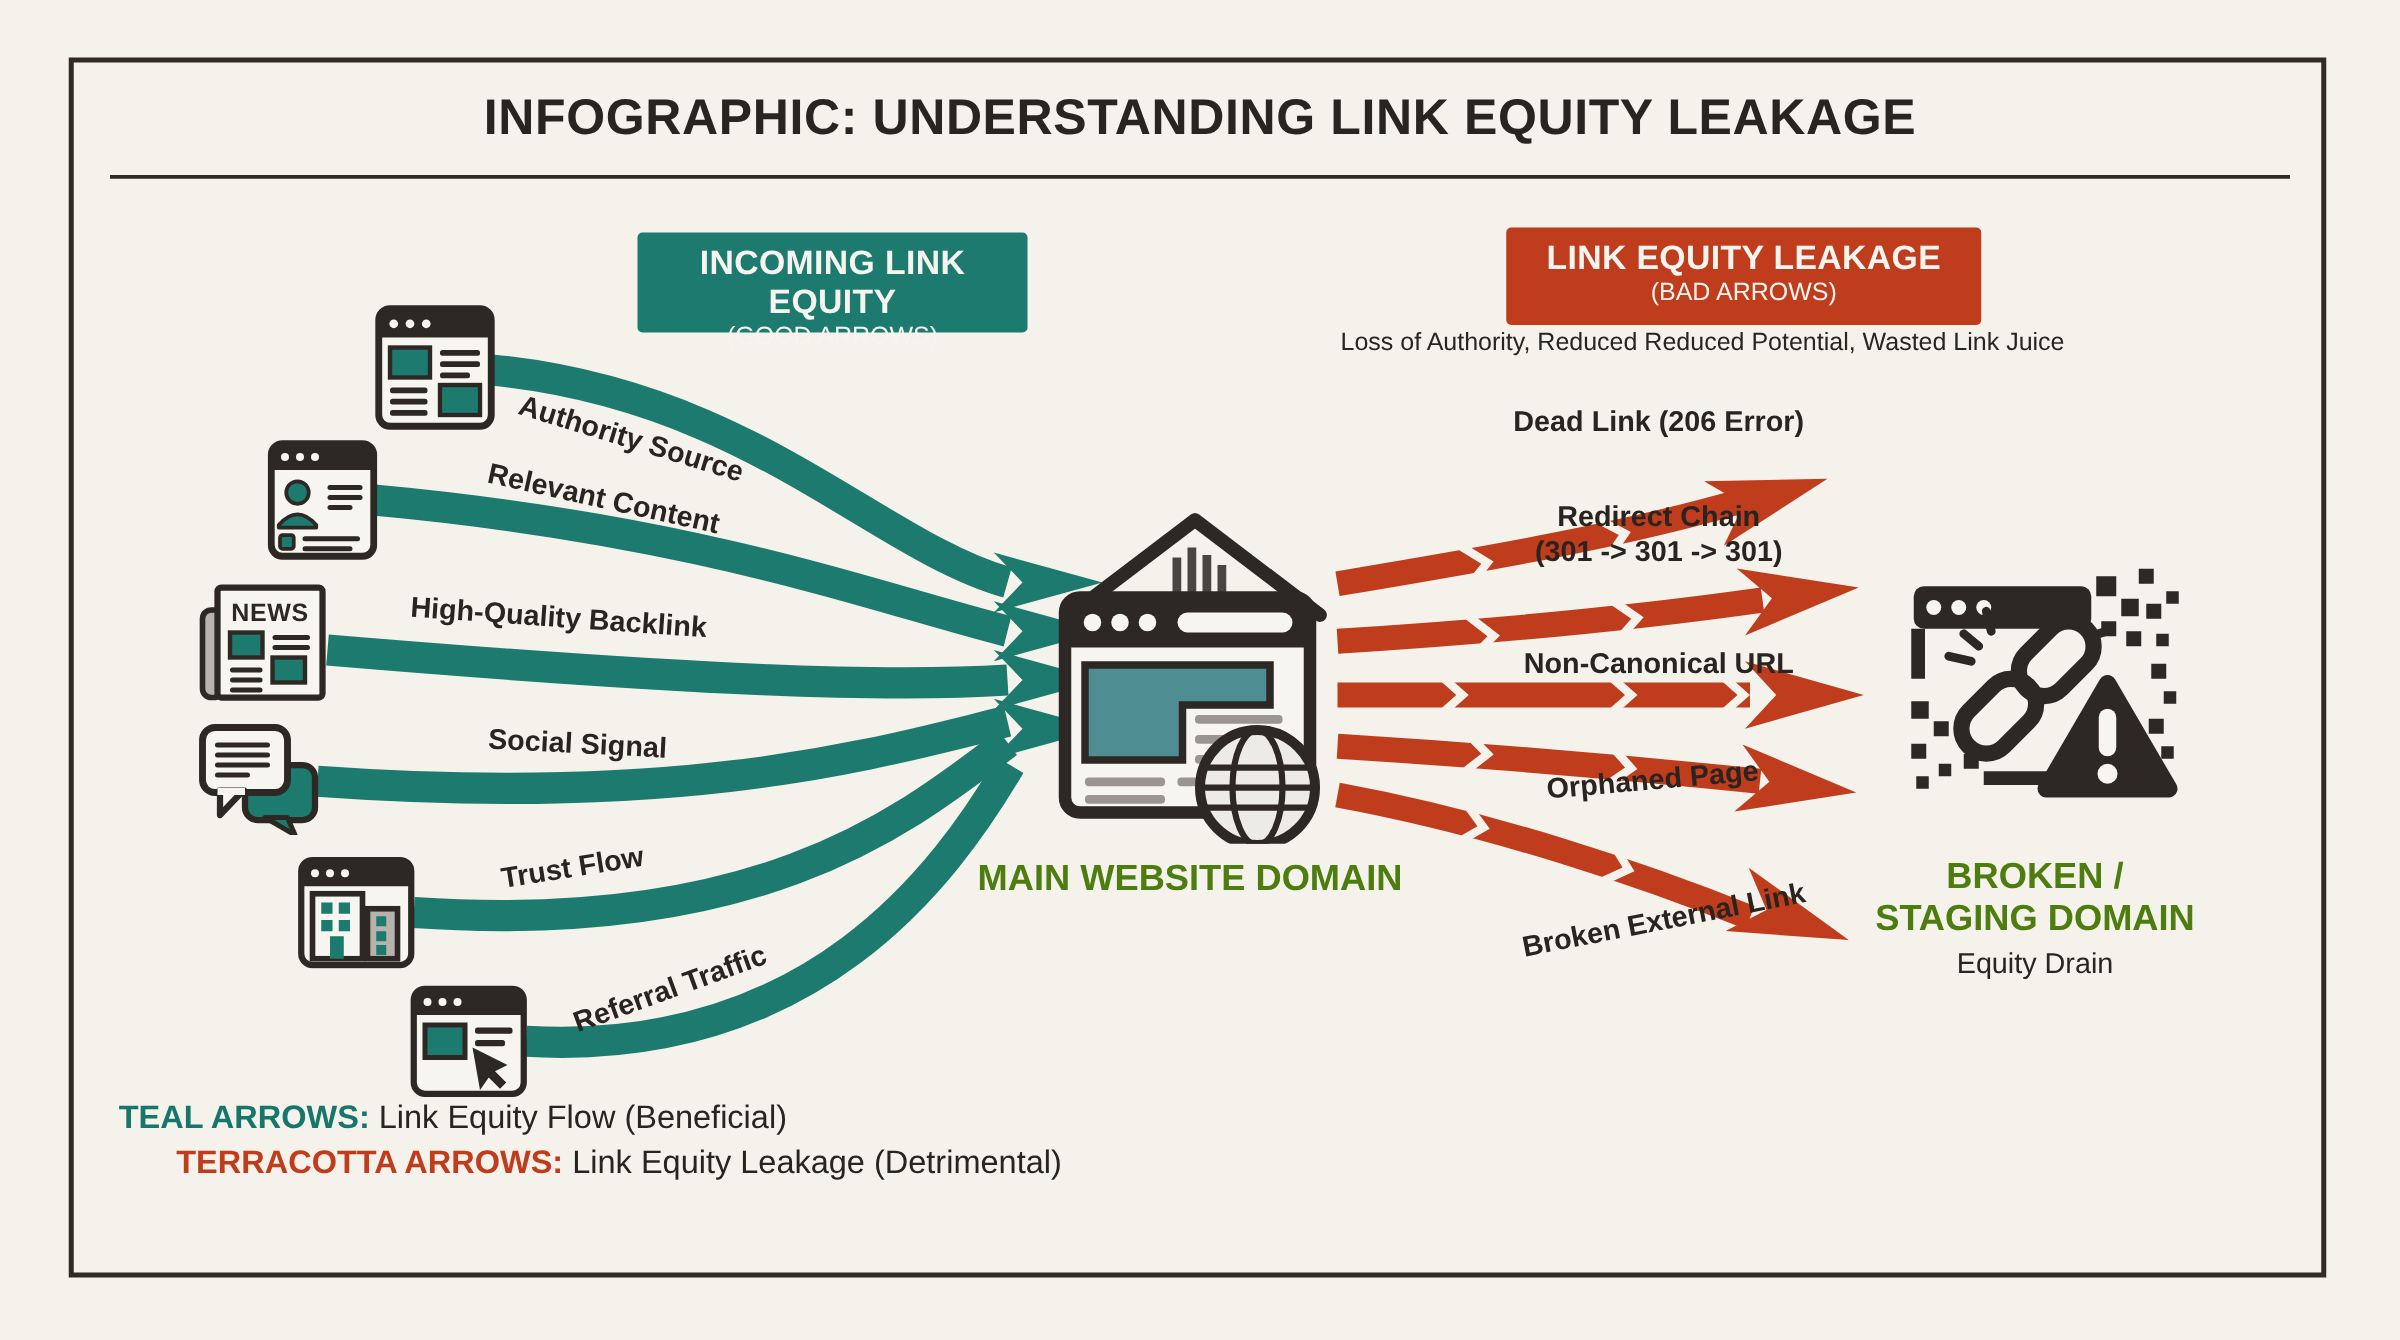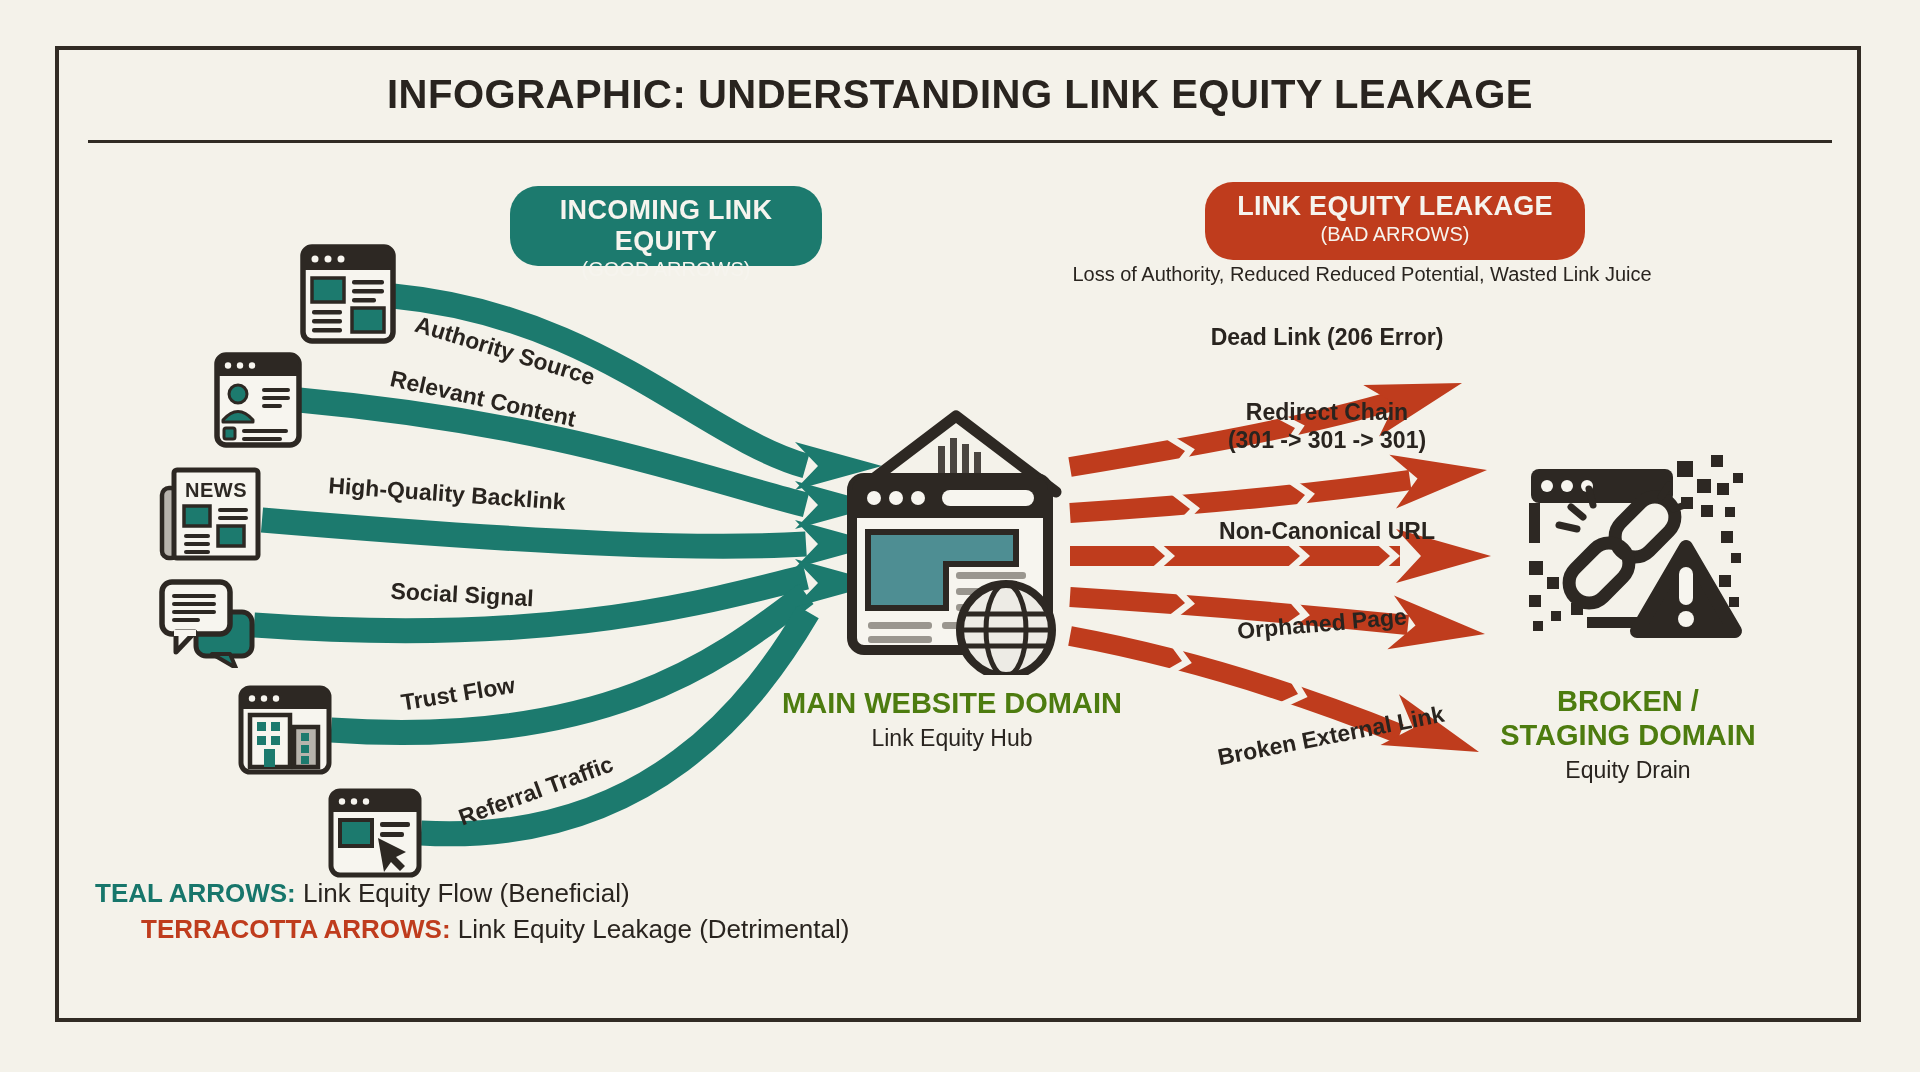--- a/index.html
+++ b/index.html
@@ -3,21 +3,21 @@
 <meta charset="utf-8">
 <style>
   html,body{margin:0;padding:0;background:#f4f2ea;}
   #canvas{position:relative;width:1920px;height:1072px;background:#f4f2ea;overflow:hidden;
           font-family:"Liberation Sans","DejaVu Sans",sans-serif;color:#29241f;}
   .frame{position:absolute;left:55px;top:46px;width:1806px;height:976px;
          border:4px solid #312b24;box-sizing:border-box;}
   .title{position:absolute;left:0;right:0;top:72px;text-align:center;
          font-size:40px;font-weight:bold;letter-spacing:.5px;color:#29241f;}
   .title-rule{position:absolute;left:88px;top:140px;width:1744px;height:3px;background:#312b24;}
-  .badge{position:absolute;border-radius:28px;color:#f6f4ee;text-align:center;
+  .badge{position:absolute;border-radius:4px;color:#f6f4ee;text-align:center;
          padding-top:9px;box-sizing:border-box;}
   .badge .t{font-size:27px;font-weight:bold;letter-spacing:.3px;line-height:1.15;}
   .badge .s{font-size:20px;line-height:1.2;}
   .badge.teal{left:510px;top:186px;width:312px;height:80px;background:#1c7a6e;}
   .badge.terra{left:1205px;top:182px;width:380px;height:78px;background:#bf3c1d;}
   .leak-caption{position:absolute;left:1042px;top:263px;width:640px;text-align:center;
                 font-size:20px;color:#29241f;}
   .lbl{position:absolute;white-space:nowrap;font-size:23px;font-weight:bold;color:#29241f;
        transform:translate(-50%,-50%) rotate(var(--r,0deg));}
   .lbl2{text-align:center;line-height:1.2;}
@@ -318,21 +318,20 @@
   <div class="lbl lbl2" style="left:1327px;top:427px">
     <div>Redirect Chain</div>
     <div>(301 -&gt; 301 -&gt; 301)</div>
   </div>
   <div class="lbl" style="left:1327px;top:531px">Non-Canonical URL</div>
   <div class="lbl" style="left:1322px;top:624px;--r:-5deg">Orphaned Page</div>
   <div class="lbl" style="left:1331px;top:736px;--r:-11deg">Broken External Link</div>
 
   <div class="cap" style="left:952px;top:686px;width:380px;margin-left:0;">
     <div class="big">MAIN WEBSITE DOMAIN</div>
-    <div class="sub">Link Equity Hub</div>
   </div>
 
   <div class="cap" style="left:1628px;top:684px;width:270px;">
     <div class="big">BROKEN / STAGING DOMAIN</div>
     <div class="sub">Equity Drain</div>
   </div>
 
   <div class="legend">
     <div><span class="term-teal">TEAL ARROWS:</span><span class="desc"> Link Equity Flow (Beneficial)</span></div>
     <div><span class="term-terra">TERRACOTTA ARROWS:</span><span class="desc"> Link Equity Leakage (Detrimental)</span></div>

